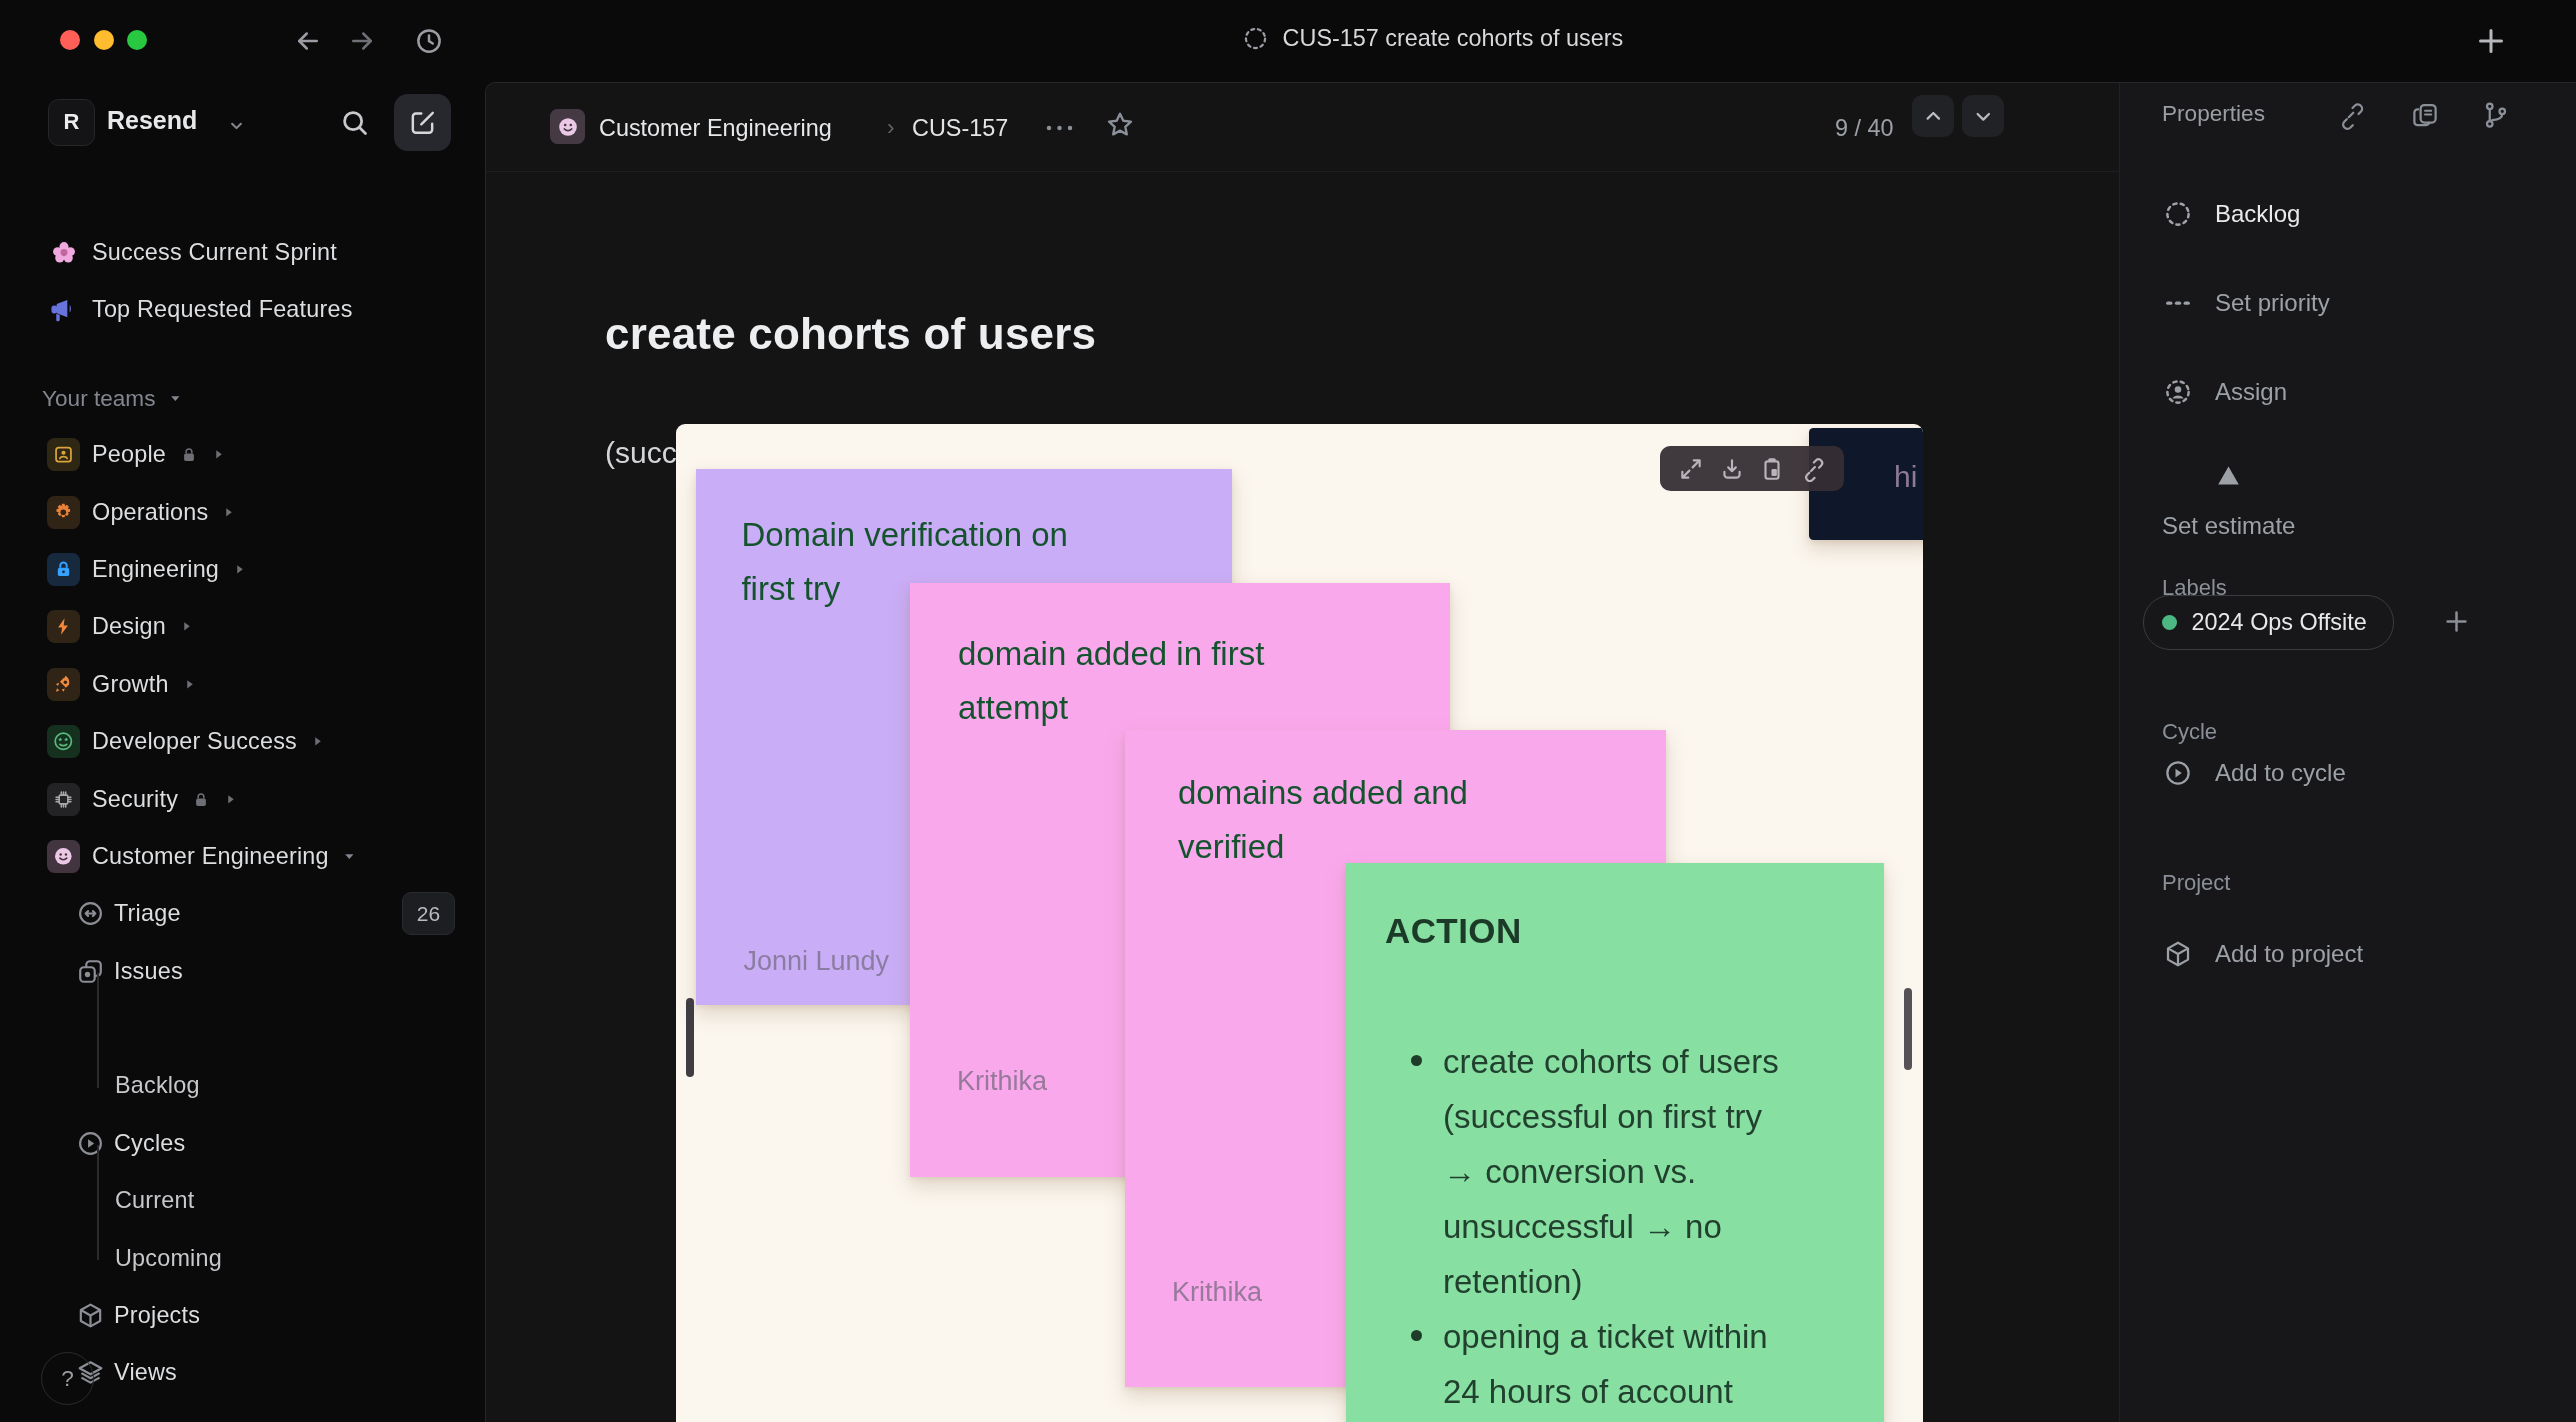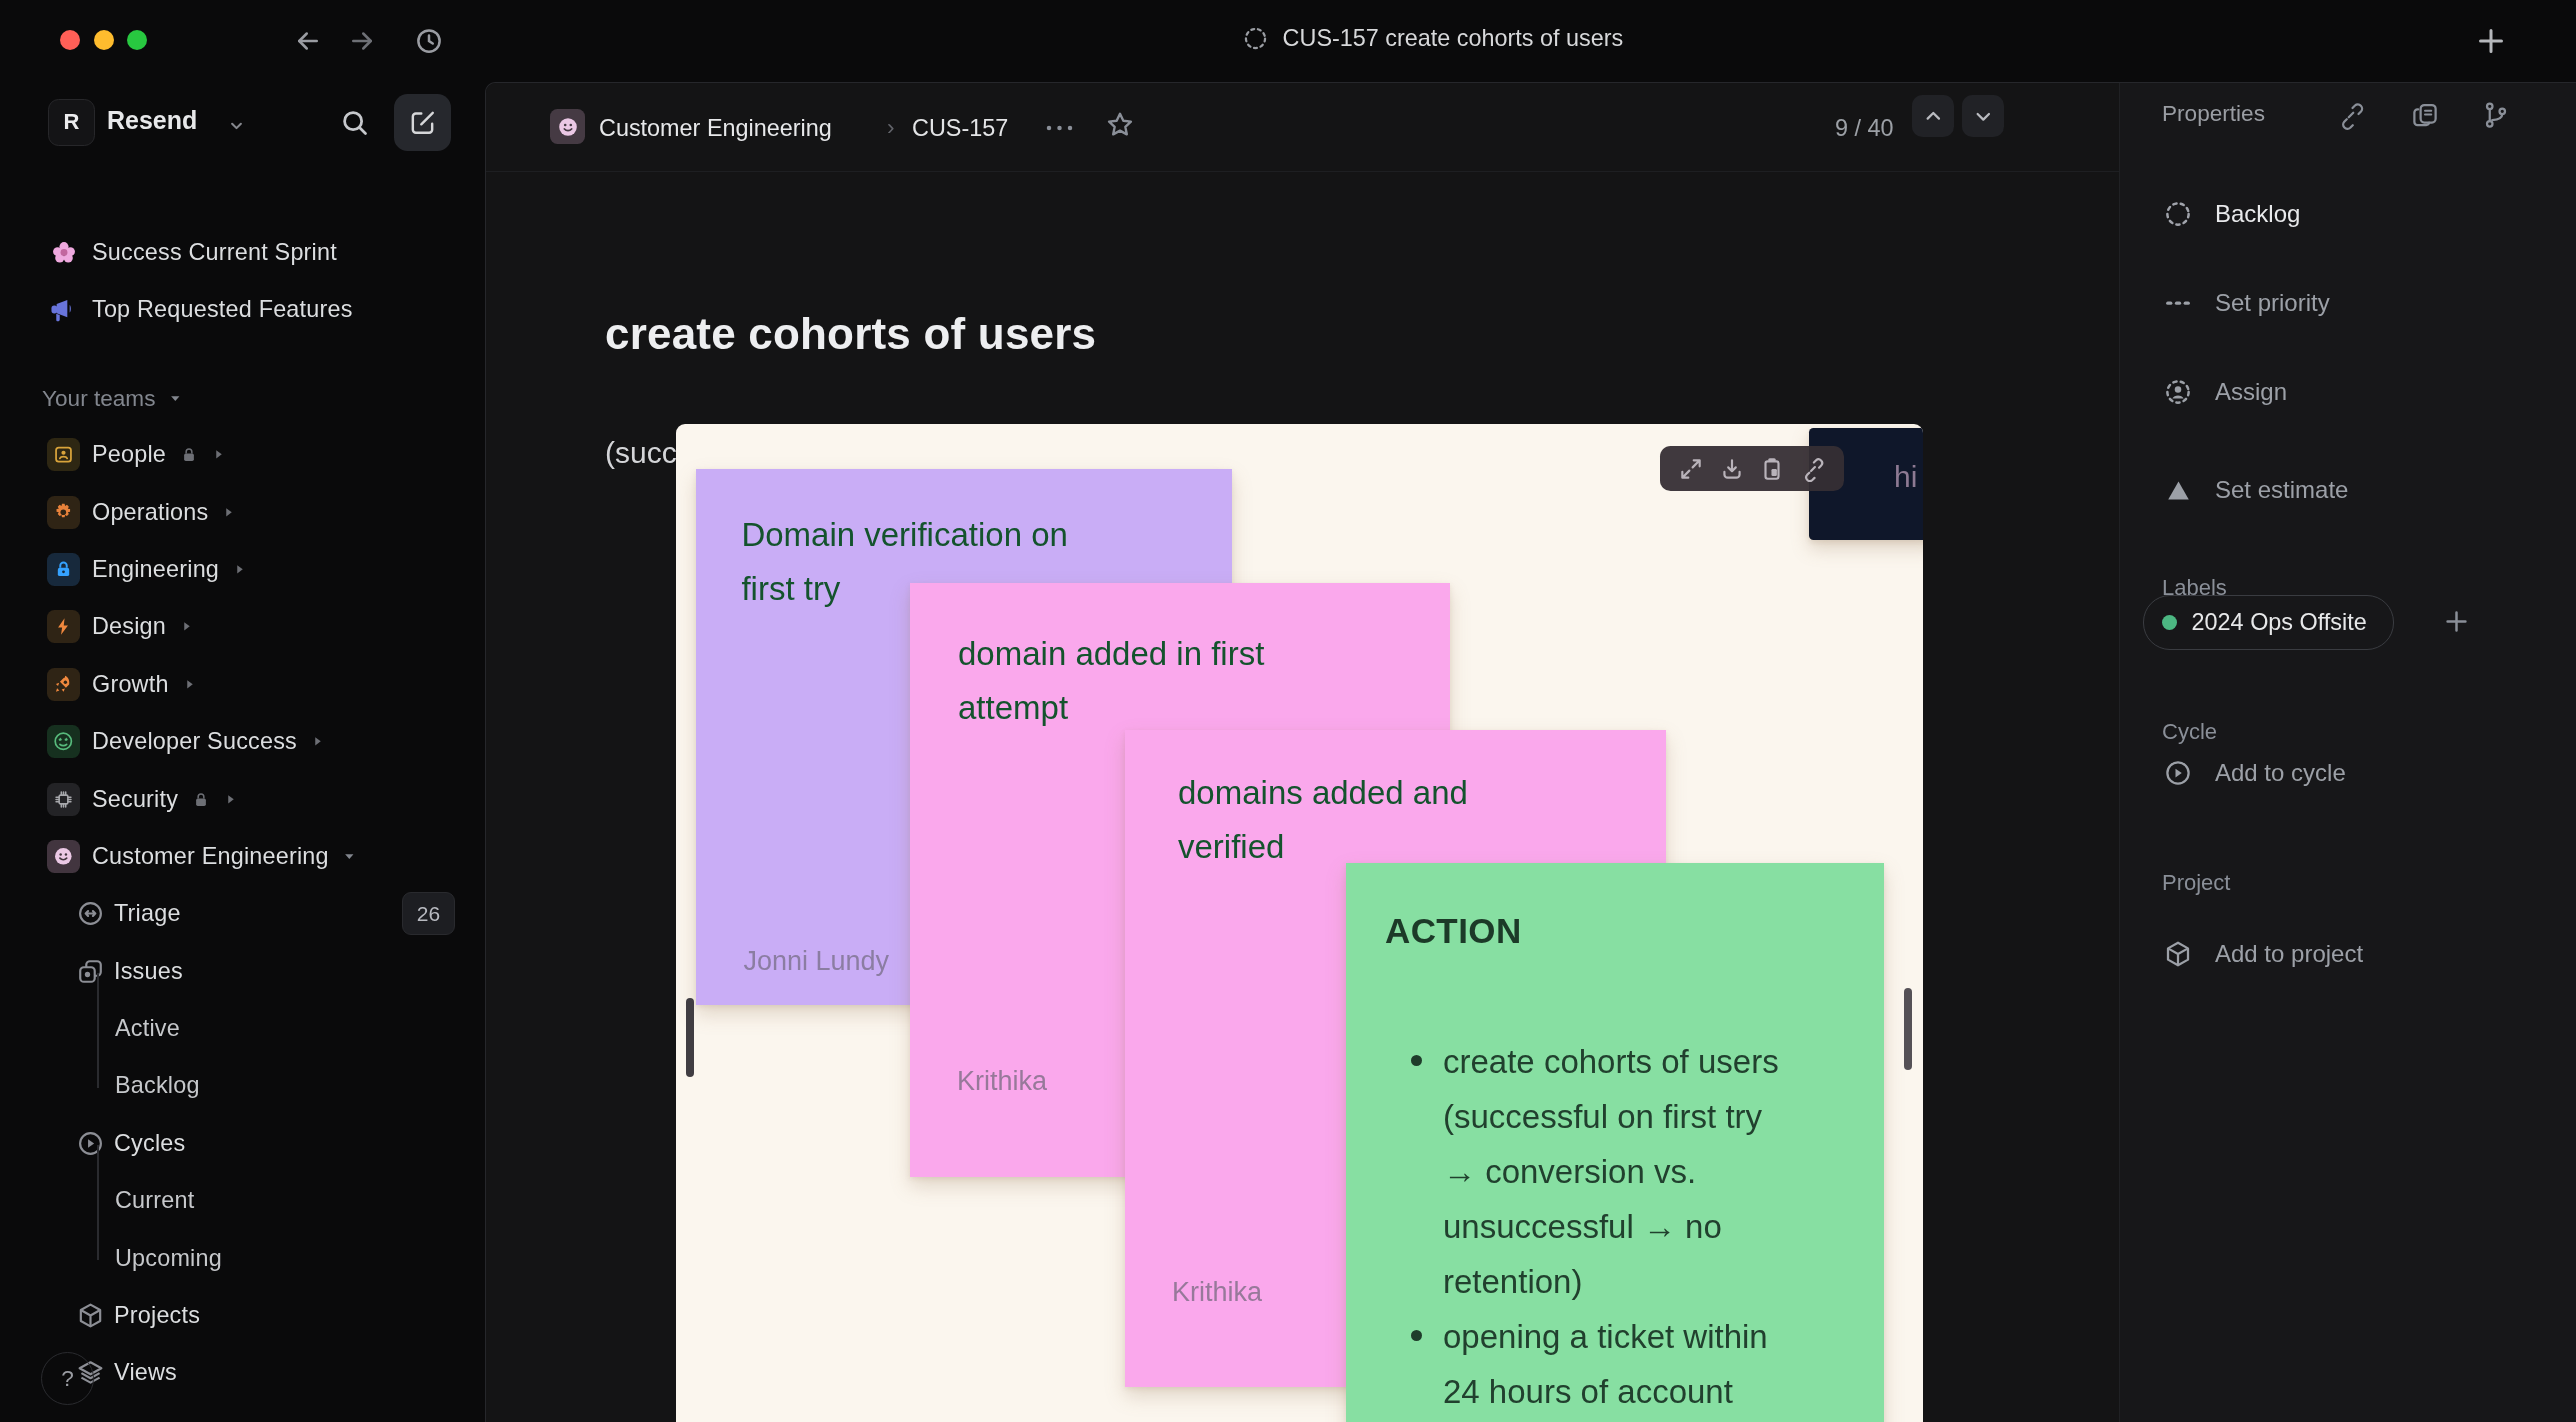--- a/index.html
+++ b/index.html
@@ -360,23 +360,20 @@
       <svg width="29" height="29" viewBox="0 0 24 24" fill="none" stroke="currentColor" stroke-width="1.8">
           <rect x="8.5" y="3.5" width="12" height="12" rx="3"></rect>
           <rect x="3.5" y="8.5" width="12" height="12" rx="3" fill="#0a0a0b"></rect>
           <circle cx="9.5" cy="14.5" r="2.2" fill="currentColor" stroke="none"></circle>
         </svg>
     </span>
     <span class="slabel sub-label">Issues</span>
   </div>
 
   <div class="vline" style="top:891px;height:115px;"></div>
-  <div class="srow" style="top:918px;">
-    <span class="slabel dim leaf-label">Active</span>
-  </div>
   <div class="srow" style="top:975px;">
     <span class="slabel dim leaf-label">Backlog</span>
   </div>
 
   <div class="srow" style="top:1033px;">
     <span class="sub-glyph">
       <svg width="29" height="29" viewBox="0 0 24 24" fill="none" stroke="currentColor" stroke-width="1.8">
           <circle cx="12" cy="12" r="8.6"></circle>
           <path d="M10 8.5l5 3.5-5 3.5z" fill="currentColor" stroke="none"></path>
         </svg>
@@ -578,21 +575,21 @@
       <span class="rp-glyph">
         <svg width="30" height="30" viewBox="0 0 24 24" fill="none" stroke="#9ca0a7" stroke-width="2" stroke-linecap="round">
             <circle cx="12" cy="12" r="8.5" stroke-dasharray="2.6 3.4"></circle>
             <circle cx="12" cy="10" r="2.6" fill="#9ca0a7" stroke="none"></circle>
             <path d="M7.5 17.2c1.4-3.2 7.6-3.2 9 0" fill="#9ca0a7" stroke="none"></path>
           </svg>
       </span>
       <span class="rp-text">Assign</span>
     </div>
 
-    <div class="rp-row" style="top:391px;">
+    <div class="rp-row" style="top:376px;flex-direction:column;">
       <span class="rp-glyph">
         <svg width="29" height="29" viewBox="0 0 24 24" fill="#9ca0a7">
             <path d="M12 4.5L20.5 19.5H3.5z"></path>
           </svg>
       </span>
       <span class="rp-text">Set estimate</span>
     </div>
 
     <div class="rp-head" style="top:456px;margin-top:36px;">Labels</div>
 

